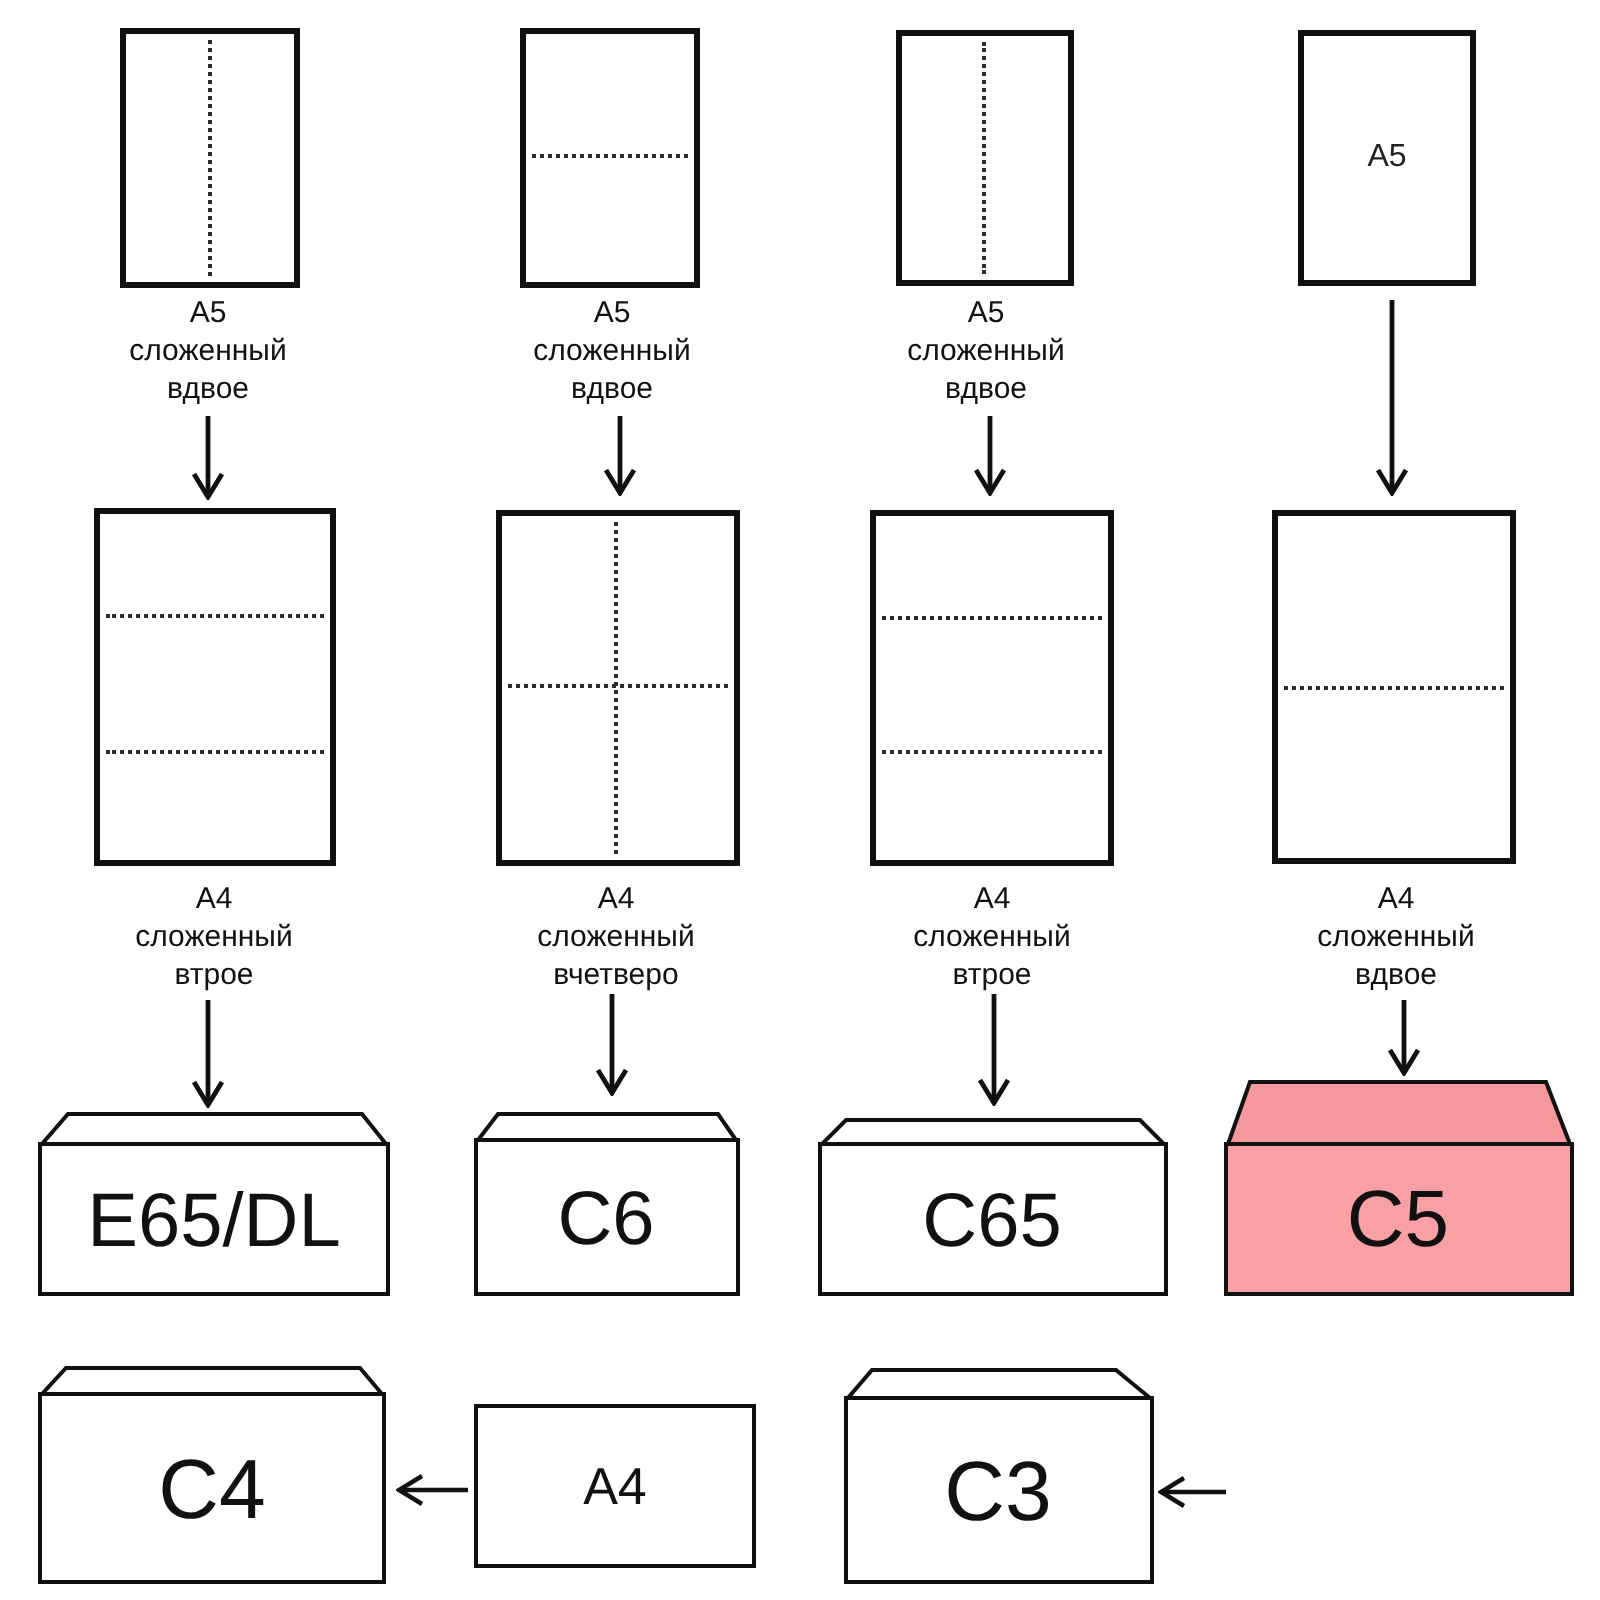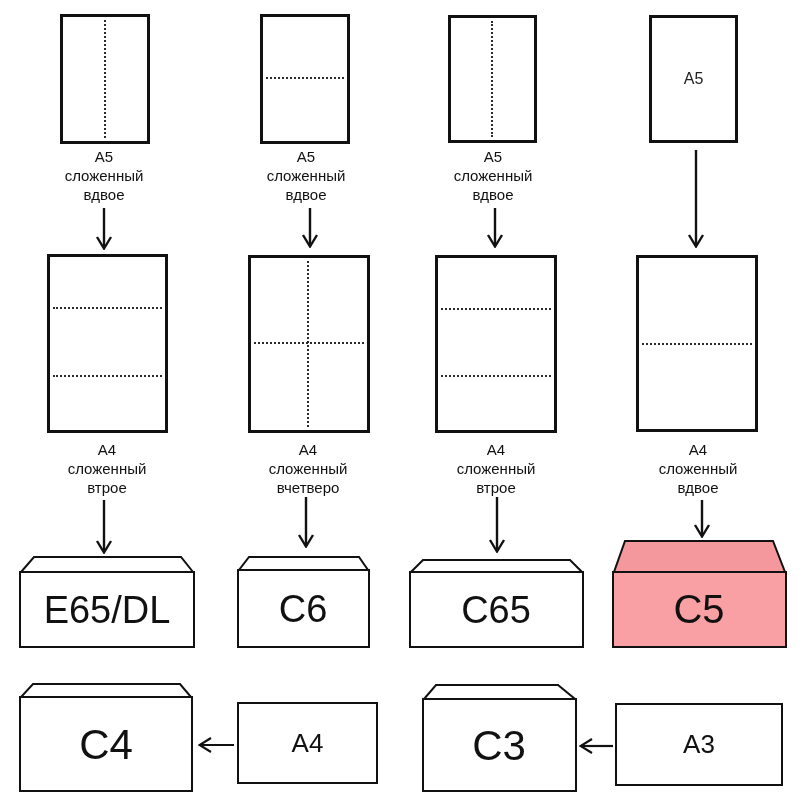--- a/index.html
+++ b/index.html
@@ -148,17 +148,14 @@
 
   <svg class="env" style="left:422px; top:684px;" width="155" height="108" viewBox="0 0 155 108">
     <polygon points="14,1 136,1 153,15 2,15" fill="#fff" stroke="#111" stroke-width="2"></polygon>
     <rect x="1" y="15" width="153" height="92" fill="#fff" stroke="#111" stroke-width="2"></rect>
     <text x="77" y="76" text-anchor="middle" font-size="42">C3</text>
   </svg>
   <svg class="arrow" style="left:579px; top:737px;" width="34" height="18" viewBox="0 0 34 18">
     <line x1="34" y1="9" x2="2" y2="9" stroke="#111" stroke-width="2.2"></line>
     <polyline points="13,2 1.5,9 13,16" fill="none" stroke="#111" stroke-width="2.2"></polyline>
   </svg>
-  <div class="box" style="left:615px; top:703px; width:168px; height:83px;">
-    <span>А3</span>
-  </div>
 
 </div>
 
 </body></html>

